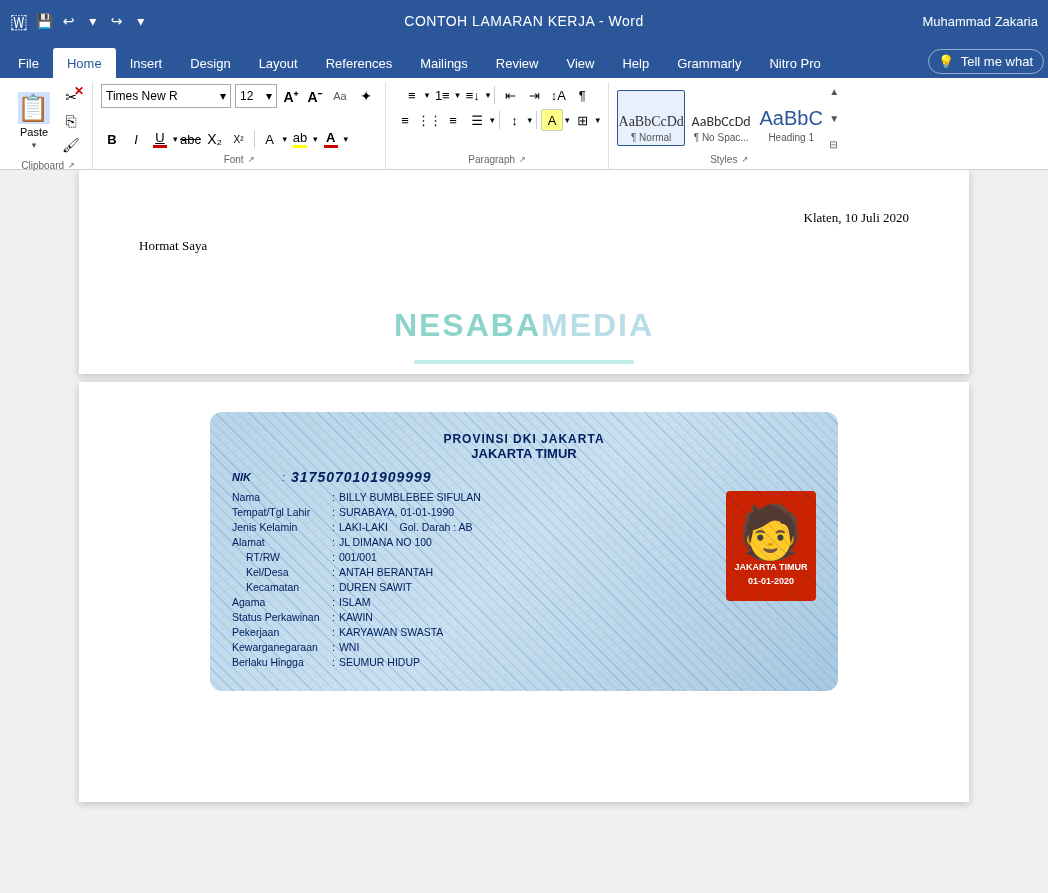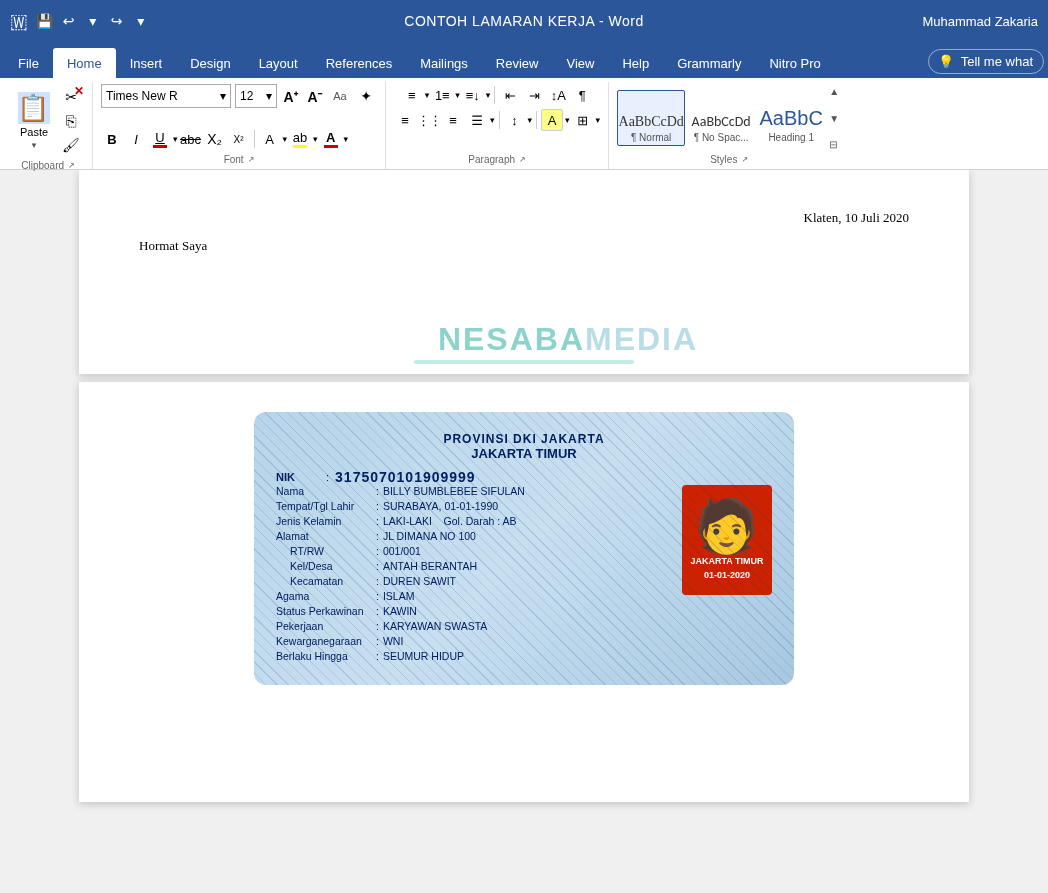--- a/index.html
+++ b/index.html
@@ -288,52 +288,51 @@
       background: white;
       box-shadow: 0 2px 8px rgba(0,0,0,0.2);
       margin-bottom: 8px;
       padding: 40px 60px;
       position: relative;
     }
 
     
     .watermark {
       position: absolute;
-      bottom: 16px;
+      bottom: 30px;
       left: 50%;
       transform: translateX(-50%);
       font-size: 32px;
       font-weight: bold;
       color: rgba(0,180,160,0.35);
       letter-spacing: 2px;
       font-family: Arial, sans-serif;
       white-space: nowrap;
       pointer-events: none;
-      margin-left: 44px;
     }
     .watermark-underline {
       position: absolute;
       bottom: 10px;
       left: 50%;
       transform: translateX(-50%);
       width: 220px;
       height: 4px;
       background: rgba(0,180,160,0.25);
       border-radius: 2px;
     }
 
     
     .letter-date { text-align: right; margin-bottom: 12px; font-family: 'Times New Roman', serif; font-size: 13px; }
     .letter-greeting { margin-bottom: 20px; font-family: 'Times New Roman', serif; font-size: 13px; }
     .letter-signature { margin-top: 10px; font-family: 'Times New Roman', serif; font-size: 13px; }
 
     
     .ktp-page { min-height: 420px; padding: 30px 60px; }
     .ktp-container {
-      width: 540px;
+      width: 628px;
       margin: 0 auto;
       background: linear-gradient(135deg, #b8d4e8 0%, #c8dff0 50%, #a8c8e0 100%);
       border-radius: 12px;
       padding: 20px 22px;
       position: relative;
       overflow: hidden;
       font-family: Arial, sans-serif;
     }
     .ktp-bg-pattern {
       position: absolute;
@@ -353,21 +352,22 @@
       letter-spacing: 1px;
     }
     .ktp-header-sub {
       font-size: 13px;
       font-weight: bold;
       color: #002060;
     }
     .ktp-nik-row {
       display: flex;
       align-items: center;
-      margin-bottom: 0;
+      margin-bottom: 6px;
+      font-style: italic;
     }
     .ktp-nik-label {
       font-size: 11px;
       font-weight: bold;
       color: #002060;
       width: 50px;
     }
     .ktp-nik-colon {
       font-size: 11px;
       color: #002060;

